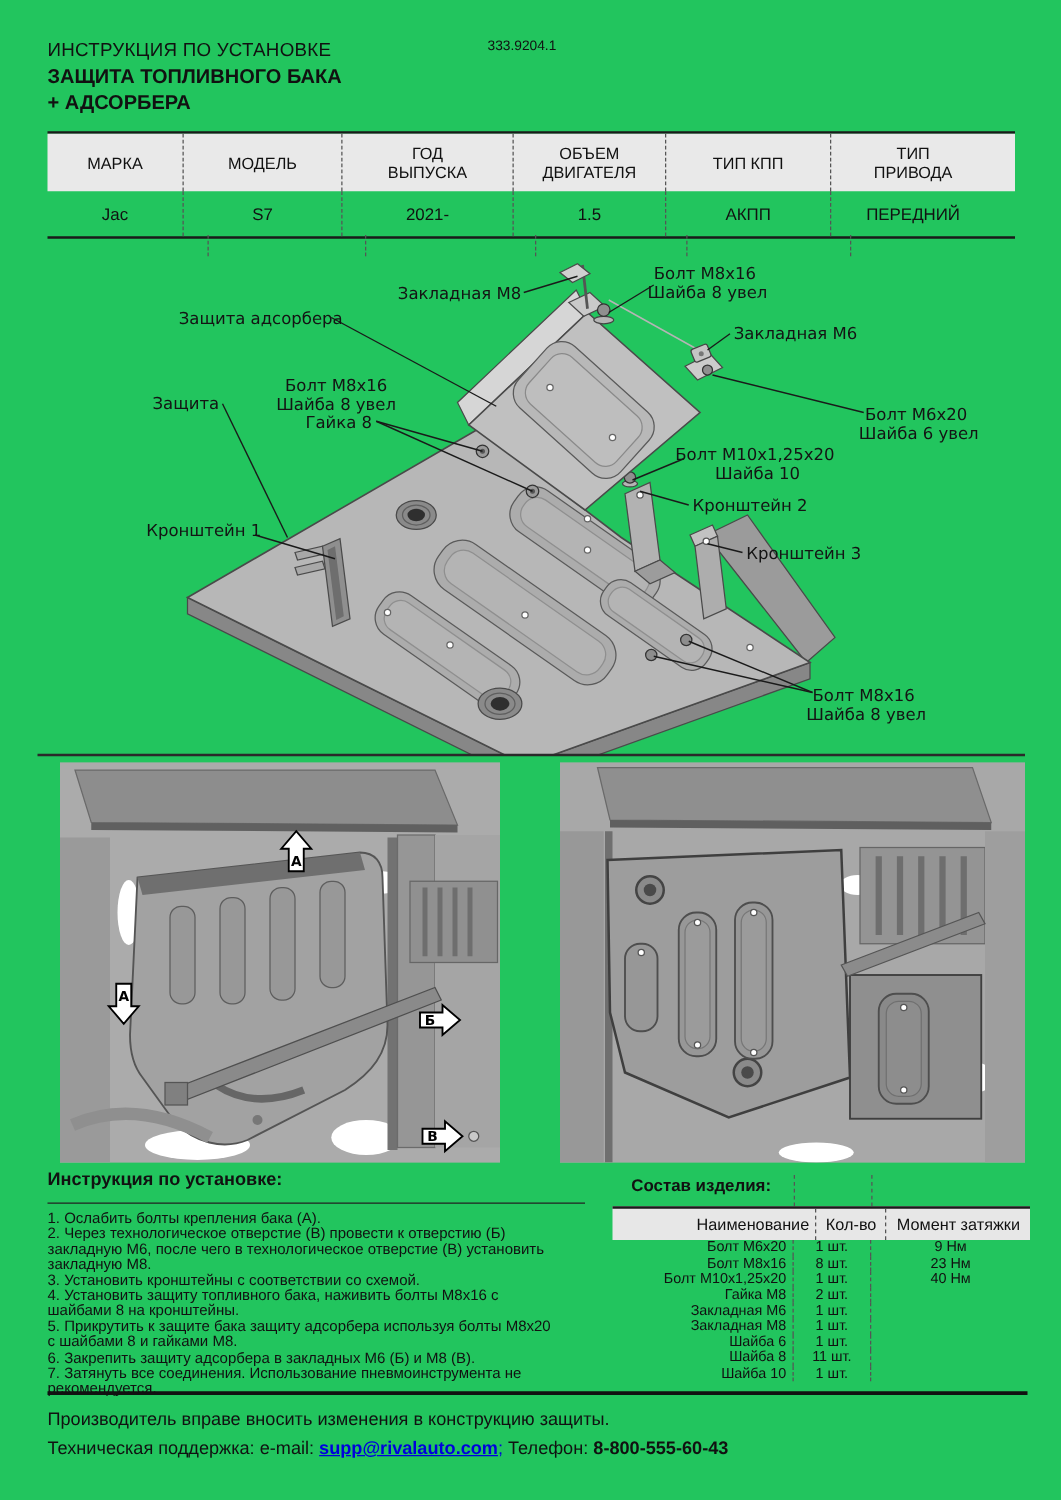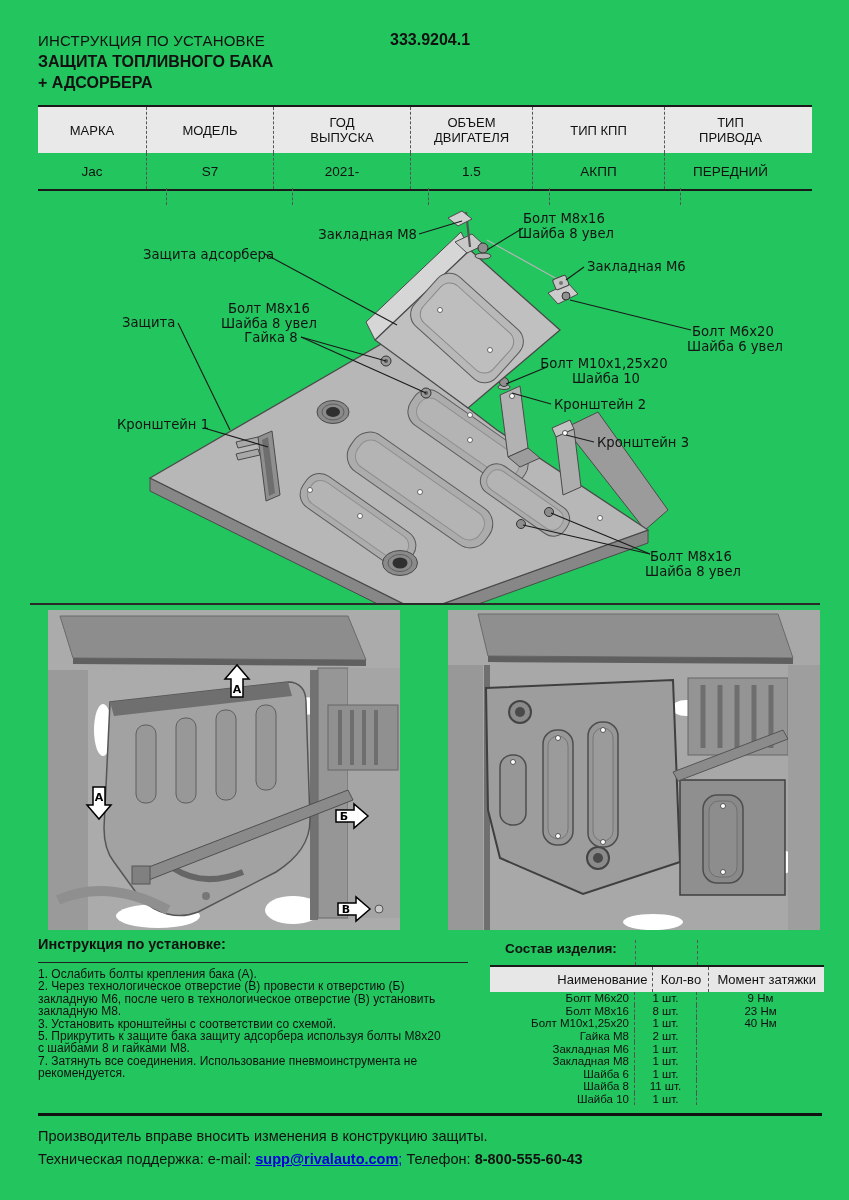--- a/index.html
+++ b/index.html
@@ -1,21 +1,21 @@
 <!DOCTYPE html>
 <html><head>
 <meta charset="utf-8">
 <style>
   html,body{margin:0;padding:0;background:#888;}
   .page{position:relative;width:849px;height:1200px;background:#22c55e;
         font-family:"Liberation Sans","DejaVu Sans",sans-serif;color:#111;overflow:hidden;}
   .abs{position:absolute;}
   
   .doc-type{left:38px;top:32px;font-size:15px;letter-spacing:.2px;}
-  .part-no{left:390px;top:31px;font-size:16px;font-weight:bold;}
+  .part-no{left:390px;top:31px;font-size:11px;font-weight:normal;}
   .title1{left:38px;top:53px;font-size:16px;font-weight:bold;}
   .title2{left:38px;top:74px;font-size:16px;font-weight:bold;}
   
   .vtable{left:38px;top:105px;width:774px;border-top:2px solid #1a1a1a;border-bottom:2px solid #1a1a1a;}
   .vrow{display:flex;}
   .vrow.head{background:#e9e9e9;height:46px;}
   .vrow.data{height:36px;}
   .vcell{display:flex;flex-direction:column;align-items:center;justify-content:center;
          font-size:13px;line-height:15px;text-align:center;border-right:1px dashed #555;}
   .vcell:last-child{border-right:none;}
@@ -363,21 +363,23 @@
     </g>
     <polygon points="225,162 335,120 340,129 230,171" fill="#8b8b8b" stroke="#555"></polygon>
   </svg>
 
   <div class="abs instr-title">Инструкция по установке:</div>
   <div class="abs rule-instr"></div>
   <div class="abs instr-list">
     <div>1. Ослабить болты крепления бака (А).</div>
     <div>2. Через технологическое отверстие (В) провести к отверстию (Б) закладную М6, после чего в технологическое отверстие (В) установить закладную М8.</div>
     <div>3. Установить кронштейны с соответствии со схемой.</div>
+    <div>4. Установить защиту топливного бака, наживить болты М8х16 с шайбами 8 на кронштейны.</div>
     <div>5. Прикрутить к защите бака защиту адсорбера используя болты М8х20 с шайбами 8 и гайками М8.</div>
+    <div>6. Закрепить защиту адсорбера в закладных М6 (Б) и М8 (В).</div>
     <div>7. Затянуть все соединения. Использование пневмоинструмента не рекомендуется.</div>
   </div>
 
   <div class="abs parts-title">Состав изделия:</div>
   <div class="abs pstub" style="left:635px"></div>
   <div class="abs pstub" style="left:697px"></div>
   <div class="abs parts">
     <div class="prow phead">
       <div class="pc-name">Наименование</div>
       <div class="pc-qty">Кол-во</div>

